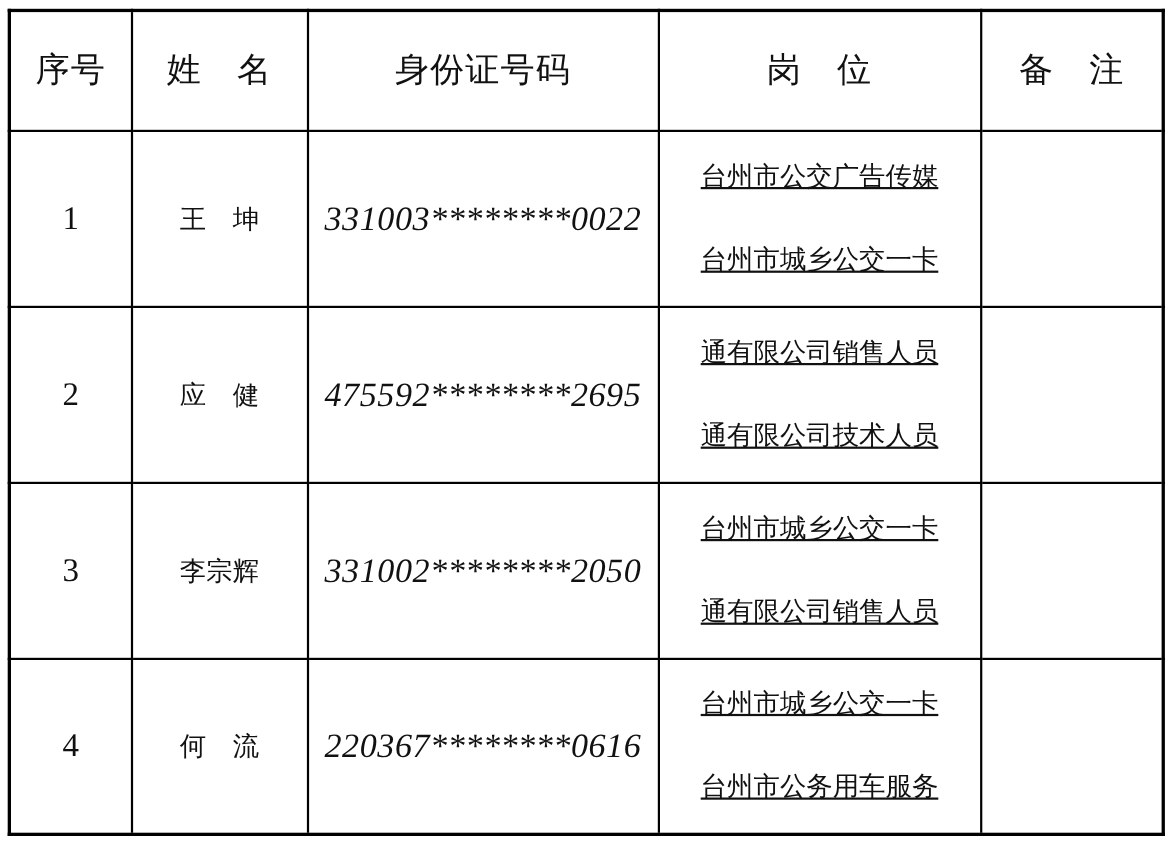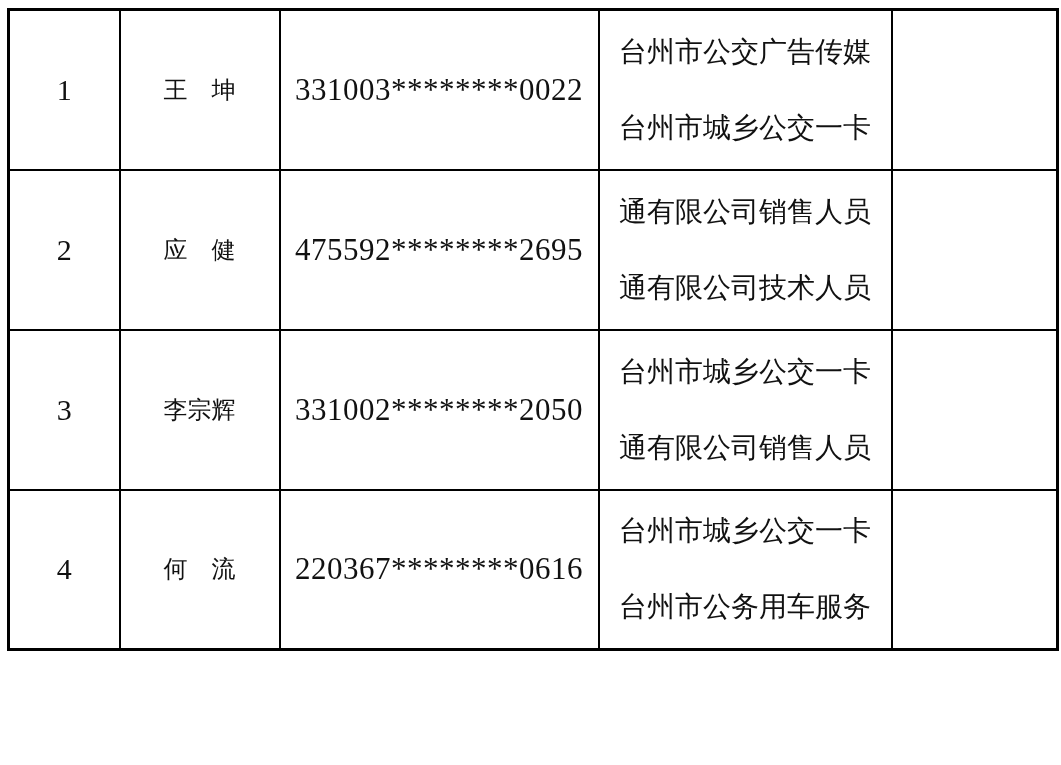--- a/index.html
+++ b/index.html
@@ -54,39 +54,48 @@
     font-size: 30px;
   }
   .cell-name-text {
     font-size: 24px;
     white-space: pre;
   }
   .cell-id-text {
     font-size: 31px;
     letter-spacing: 0.5px;
     white-space: nowrap;
+    font-style: italic;
   }
   .pos-line {
-    font-size: 28px;
+    font-size: 24px;
     line-height: 76px;
     white-space: nowrap;
+    text-decoration: underline;
   }
 </style>
 </head>
 <body>
 
 <table class="doc-table">
   <colgroup>
     <col class="col-index">
     <col class="col-name">
     <col class="col-id">
     <col class="col-pos">
     <col class="col-remark">
   </colgroup>
   <tbody>
+    <tr class="header-row">
+      <th><span class="hdr-text">序号</span></th>
+      <th><span class="hdr-text">姓　名</span></th>
+      <th><span class="hdr-text">身份证号码</span></th>
+      <th><span class="hdr-text">岗　位</span></th>
+      <th><span class="hdr-text">备　注</span></th>
+    </tr>
 
     <tr class="data-row">
       <td><span class="cell-index-text">1</span></td>
       <td><span class="cell-name-text">王　坤</span></td>
       <td><span class="cell-id-text">331003********0022</span></td>
       <td>
         <div class="pos-line">台州市公交广告传媒</div>
         <div class="pos-line">台州市城乡公交一卡</div>
       </td>
       <td><span></span></td>

